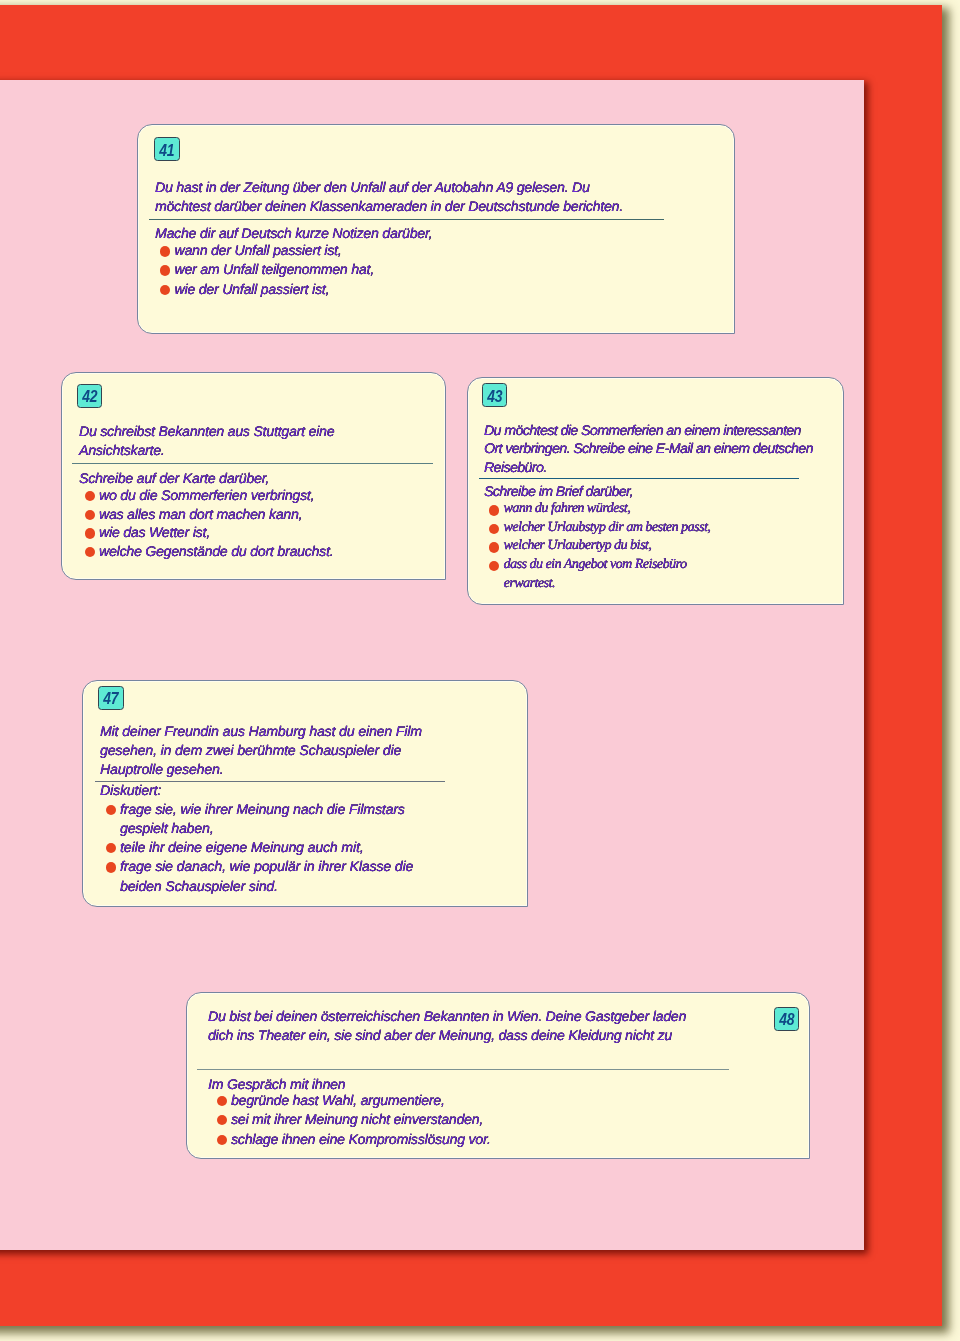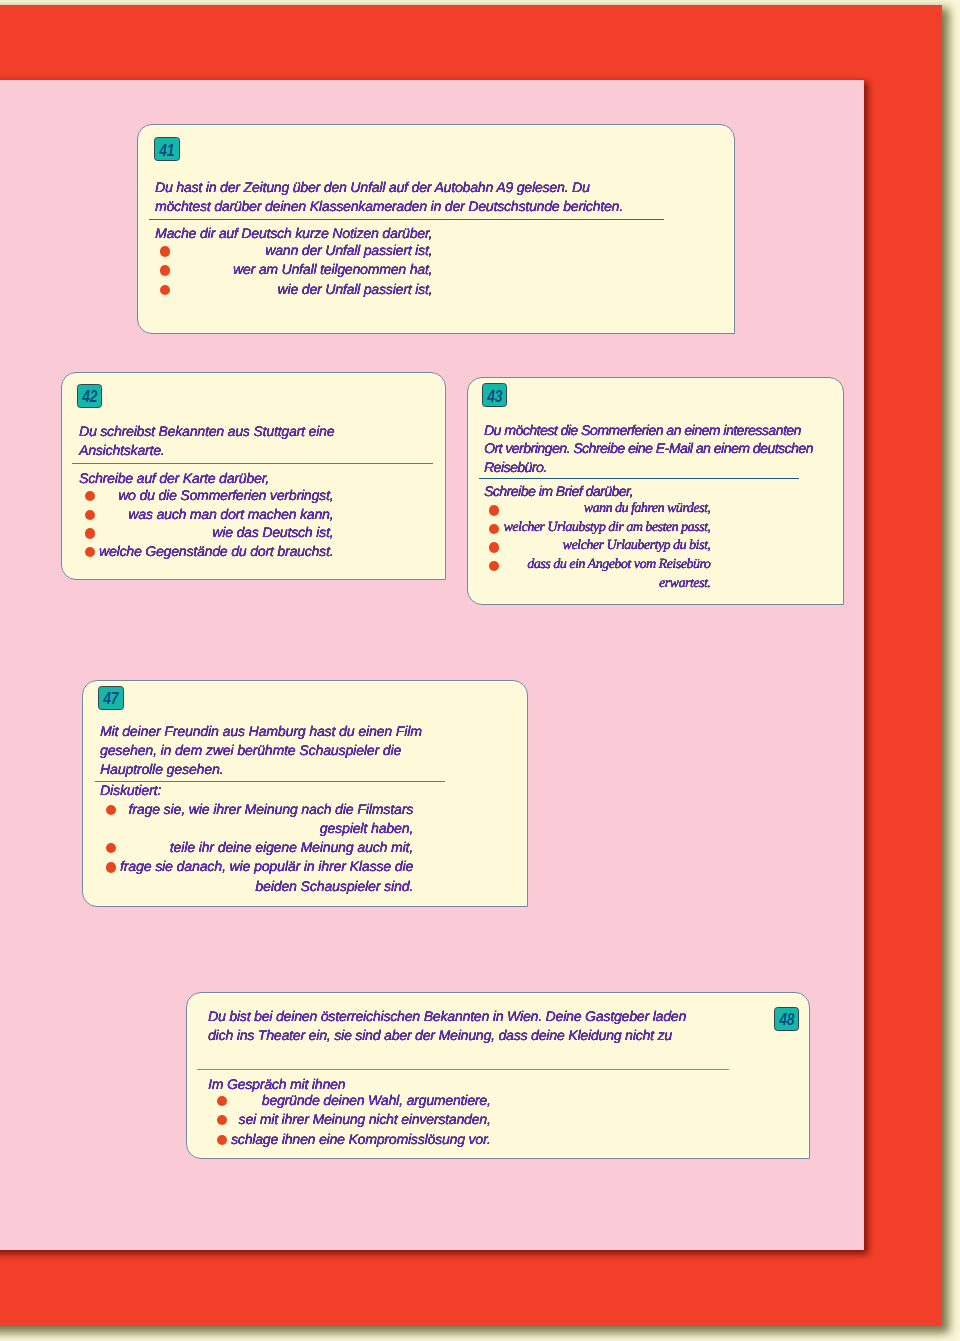--- a/index.html
+++ b/index.html
@@ -10,35 +10,35 @@
   .redpage{position:absolute;left:-30px;top:4.5px;width:972px;height:1321px;background:#f2402a;
            box-shadow:0 0 0 0 rgba(0,0,0,0);}
   .redpage::after{content:"";position:absolute;left:0;top:0;right:0;bottom:0;
            box-shadow:5px 5px 9px 2px rgba(95,90,48,.82);}
   .pinkpage{position:absolute;left:-30px;top:80px;width:894px;height:1170px;background:#facbd6;
             box-shadow:3px 3px 7px 1px rgba(95,8,0,.78);}
   .card{position:absolute;background:#fefad9;border:1.35px solid #7685a0;box-sizing:border-box;
         border-radius:15px 15px 0 15px;
         box-shadow:inset 0 0 0 1px rgba(255,255,255,.55);}
   .badge{position:absolute;width:25.6px;height:24.2px;border:1.45px solid #35434f;border-radius:3.5px;
-         background:#14b8a6;box-sizing:border-box;z-index:3;overflow:hidden;}
+         background:#5eead4;box-sizing:border-box;z-index:3;overflow:hidden;}
   .badge>b{position:absolute;left:0;right:0;top:3.7px;display:block;text-align:center;
          color:#0f4a86;font-weight:bold;font-style:italic;font-size:17px;line-height:17px;
          letter-spacing:-0.3px;transform:scaleX(.82) translateZ(0);transform-origin:50% 50%;
          -webkit-font-smoothing:antialiased;}
   .txt{position:absolute;color:#6d28d9;font-style:italic;font-size:14px;line-height:19.4px;
        white-space:nowrap;z-index:2;letter-spacing:-0.17px;
        -webkit-font-smoothing:antialiased;text-rendering:geometricPrecision;
        transform:translateZ(0);will-change:transform;
        text-shadow:0 0 0.35px #1a1813, 0.22px 0 0.2px #1a1813;}
   .rule{position:absolute;height:0;border-top:1.3px solid #41696b;z-index:2;}
   .blist{list-style:none;margin:0;padding:0;}
   .bitem{position:relative;padding-left:19.5px;}
   .dot{position:absolute;left:5.2px;top:5.0px;width:10.3px;height:10.3px;border-radius:50%;background:#e8461f;}
-  .btxt .ln{display:block;text-align:right;}
+  .btxt .ln{display:block;}
 </style>
 </head>
 <body>
 
 <div class="stage">
   <div class="redpage"></div>
   <div class="pinkpage"></div>
 
   <div class="card" style="left:137px;top:124px;width:598px;height:210px;">
   </div>
@@ -88,27 +88,27 @@
     <ul class="blist" style="margin-top:-1.5px;padding-left:0.5px;">
       <li class="bitem">
         <span class="dot"></span>
         <span class="btxt">
           <span class="ln">wo du die Sommerferien verbringst,</span>
         </span>
       </li>
       <li class="bitem">
         <span class="dot"></span>
         <span class="btxt">
-          <span class="ln">was auch man dort machen kann,</span>
-        </span>
-      </li>
-      <li class="bitem">
-        <span class="dot"></span>
-        <span class="btxt">
-          <span class="ln">wie das Deutsch ist,</span>
+          <span class="ln">was alles man dort machen kann,</span>
+        </span>
+      </li>
+      <li class="bitem">
+        <span class="dot"></span>
+        <span class="btxt">
+          <span class="ln">wie das Wetter ist,</span>
         </span>
       </li>
       <li class="bitem">
         <span class="dot"></span>
         <span class="btxt">
           <span class="ln">welche Gegenstände du dort brauchst.</span>
         </span>
       </li>
     </ul>
   </div>
@@ -198,21 +198,21 @@
   <div class="txt intro" style="left:207.5px;top:1007.2px;letter-spacing:-0.17px;line-height:19.2px;">
     <div class="ln">Du bist bei deinen österreichischen Bekannten in Wien. Deine Gastgeber laden</div>
     <div class="ln">dich ins Theater ein, sie sind aber der Meinung, dass deine Kleidung nicht zu</div>
   </div>
   <div class="txt body" style="left:207.5px;top:1074.8px;letter-spacing:-0.17px;line-height:19.6px;">
     <div class="ln lead">Im Gespräch mit ihnen</div>
     <ul class="blist" style="margin-top:-4.0px;padding-left:3.5px;">
       <li class="bitem">
         <span class="dot"></span>
         <span class="btxt">
-          <span class="ln">begründe deinen Wahl, argumentiere,</span>
+          <span class="ln">begründe hast Wahl, argumentiere,</span>
         </span>
       </li>
       <li class="bitem">
         <span class="dot"></span>
         <span class="btxt">
           <span class="ln">sei mit ihrer Meinung nicht einverstanden,</span>
         </span>
       </li>
       <li class="bitem">
         <span class="dot"></span>

